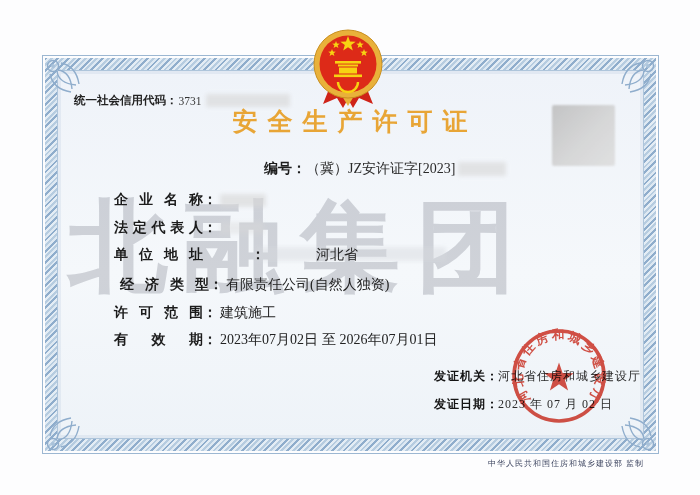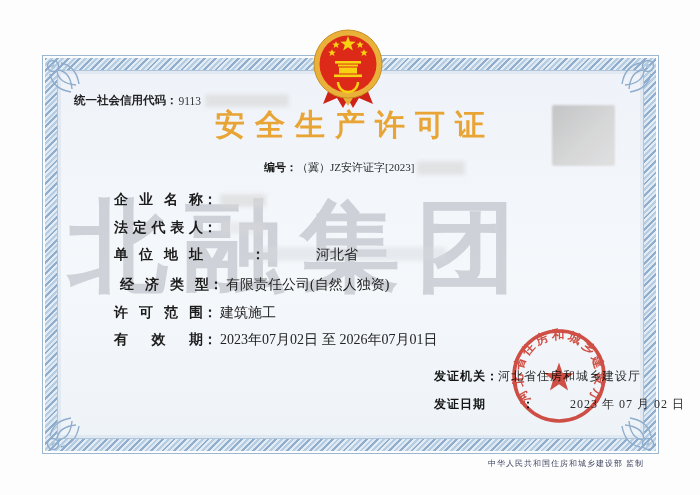--- a/index.html
+++ b/index.html
@@ -30,23 +30,23 @@
      font-family:"DejaVu Serif","Liberation Serif",serif;font-weight:700;
      font-size:100px;letter-spacing:16px;line-height:1.05;
      color:rgba(108,113,124,0.28);white-space:nowrap;}
 
   
   .credit{position:absolute;left:74px;top:93px;z-index:4;font-size:11.5px;display:flex;align-items:center;}
   .credit .lbl{font-weight:700;color:#222;}
   .credit .val{font-family:"Liberation Serif",serif;color:#333;margin-left:1px;}
 
   .title{position:absolute;left:0;right:0;top:105px;z-index:4;text-align:center;
-     font-size:30px;font-weight:700;letter-spacing:10px;color:#e8a536;text-indent:10px;}
-
-  .serial{position:absolute;left:264px;top:160px;z-index:4;font-size:11px;display:flex;align-items:center;}
+     font-size:25px;font-weight:700;letter-spacing:10px;color:#e8a536;text-indent:10px;}
+
+  .serial{position:absolute;left:264px;top:160px;z-index:4;font-size:14px;display:flex;align-items:center;}
   .serial .lbl{font-weight:700;color:#1d1d1d;}
   .serial .val{font-family:"Liberation Serif",serif;color:#2a2a2a;}
 
   .row{position:absolute;left:114px;z-index:4;display:flex;align-items:baseline;font-size:14px;color:#1c1c1c;}
   .row .flabel{display:inline-block;width:89px;font-weight:700;text-align:justify;text-align-last:justify;}
   .row .fcolon{font-weight:700;margin-right:3px;}
   .row .fvalue{font-family:"Liberation Serif",serif;color:#222;}
   .row .fvalue2{font-family:"Liberation Serif",serif;color:#222;margin-left:4px;}
 
   .issuer-row{position:absolute;z-index:4;display:flex;align-items:flex-start;font-size:12px;}
@@ -149,21 +149,21 @@
       <rect x="26" y="48.5" width="28" height="2.6" fill="#f7d312"></rect>
       <path d="M30 56 A 10 10 0 0 0 50 56" fill="none" stroke="#f7d312" stroke-width="2.4"></path>
     </svg>
   </div>
 
   <div class="watermark">北融集团</div>
 
   <div class="credit">
     <span class="lbl">统一社会信用代码</span>
       <span class="lbl">：</span>
-    <span class="val">9113</span>
+    <span class="val">3731</span>
     <span class="blurbox blur-credit"></span>
   </div>
 
   <div class="title">安全生产许可证</div>
 
   <div class="serial">
     <span class="lbl">编号</span>
       <span class="lbl">：</span>
     <span class="val">（冀）JZ安许证字[2023]</span>
     <span class="blurbox blur-serial"></span>
@@ -201,21 +201,21 @@
     <span class="fcolon">：</span>
     <span class="fvalue">2023年07月02日</span>
     <span class="fvalue2">至 2026年07月01日</span>
   </div>
 
   <div class="issuer-row" style="left:434px;top:368px;">
     <span class="glabel">发证机关</span>
       <span class="gcolon">：</span>
     <span class="gvalue">河北省住房和城乡建设厅</span>
   </div>
-  <div class="issuer-row" style="left:434px;top:396px;gap:36px;">
+  <div class="issuer-row" style="left:434px;top:396px;">
     <span class="glabel">发证日期</span>
       <span class="gcolon">：</span>
     <span class="gvalue">2023 年 07 月 02 日</span>
   </div>
 
   <div class="seal">
     <svg width="116" height="116" viewBox="0 0 116 116">
       <defs>
         <path id="sealArc" d="M 29.7 81.8 A 37 37 0 1 1 86.3 81.8" fill="none"></path>
       </defs>

